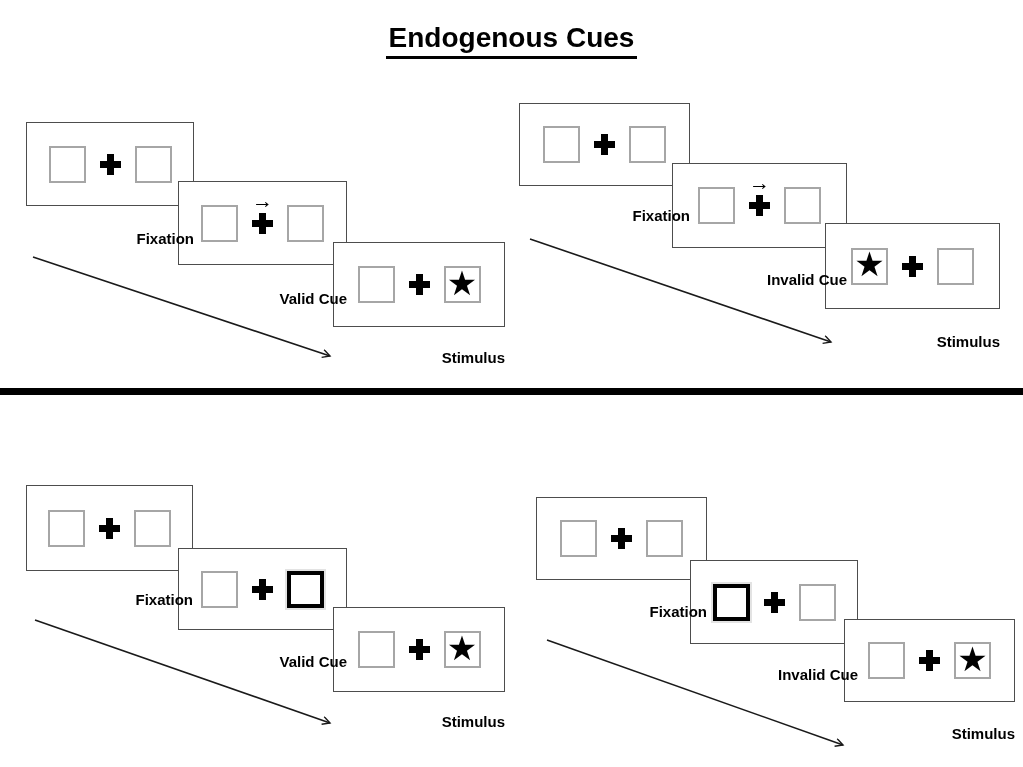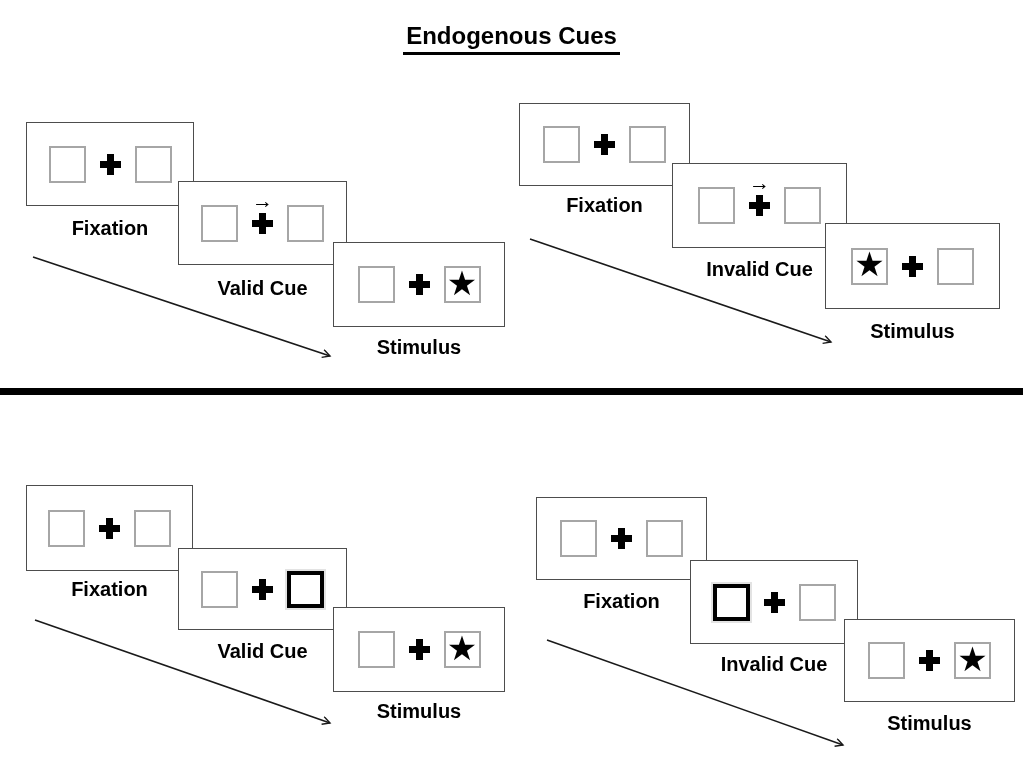--- a/index.html
+++ b/index.html
@@ -1,41 +1,41 @@
 <!DOCTYPE html>
 <html><head>
 <meta charset="utf-8">
 <style>
   html,body{margin:0;padding:0;background:#fff;}
   #canvas{
     position:relative;width:1023px;height:767px;background:#ffffff;
     font-family:"Liberation Sans","DejaVu Sans",sans-serif;color:#000;overflow:hidden;
   }
-  .title{position:absolute;left:0;width:100%;text-align:center;font-weight:700;font-size:24px;z-index:5;}
+  .title{position:absolute;left:0;width:100%;text-align:center;font-weight:700;font-size:28px;z-index:5;}
   .title span{display:inline-block;border-bottom:3px solid #000;padding:0 3px 2px;}
   .divider{position:absolute;left:0;top:388px;width:1023px;height:7px;background:#000;z-index:5;}
   .panel{
     position:absolute;background:#fff;border:1.5px solid #4d4d4d;box-sizing:border-box;
     display:flex;align-items:center;justify-content:center;gap:14px;
   }
   .sq{
     width:37px;height:37px;box-sizing:border-box;border:2px solid #a6a6a6;background:#fff;
     display:flex;align-items:center;justify-content:center;flex:0 0 auto;
   }
   .sq.cue-bold{border:4px solid #000;box-shadow:0 0 0 2px #e3e3e3;}
   .plus{position:relative;width:21px;height:21px;flex:0 0 auto;}
   .plus::before{content:"";position:absolute;top:7px;left:0;width:21px;height:7px;background:#000;}
   .plus::after{content:"";position:absolute;left:7px;top:0;width:7px;height:21px;background:#000;}
   .plus-wrap{position:relative;flex:0 0 auto;}
   .cue-arrow{
     position:absolute;top:-23px;left:50%;transform:translateX(-50%);
     font-size:21px;line-height:1;font-weight:400;color:#000;white-space:nowrap;
   }
   .star{font-size:34px;line-height:1;color:#000;transform:translateY(-2px);}
-  .lbl{position:absolute;text-align:center;font-weight:700;font-size:20px;z-index:6;white-space:nowrap;}
+  .lbl{position:absolute;text-align:right;font-weight:700;font-size:15px;z-index:6;white-space:nowrap;margin-top:13px;}
   #arrow-overlay{position:absolute;left:0;top:0;width:1023px;height:767px;z-index:4;pointer-events:none;}
 </style>
 </head>
 <body>
 
 <div id="canvas">
 
   <div class="title" style="top:22px;"><span>Endogenous Cues</span></div>
   <div class="divider"></div>
 

